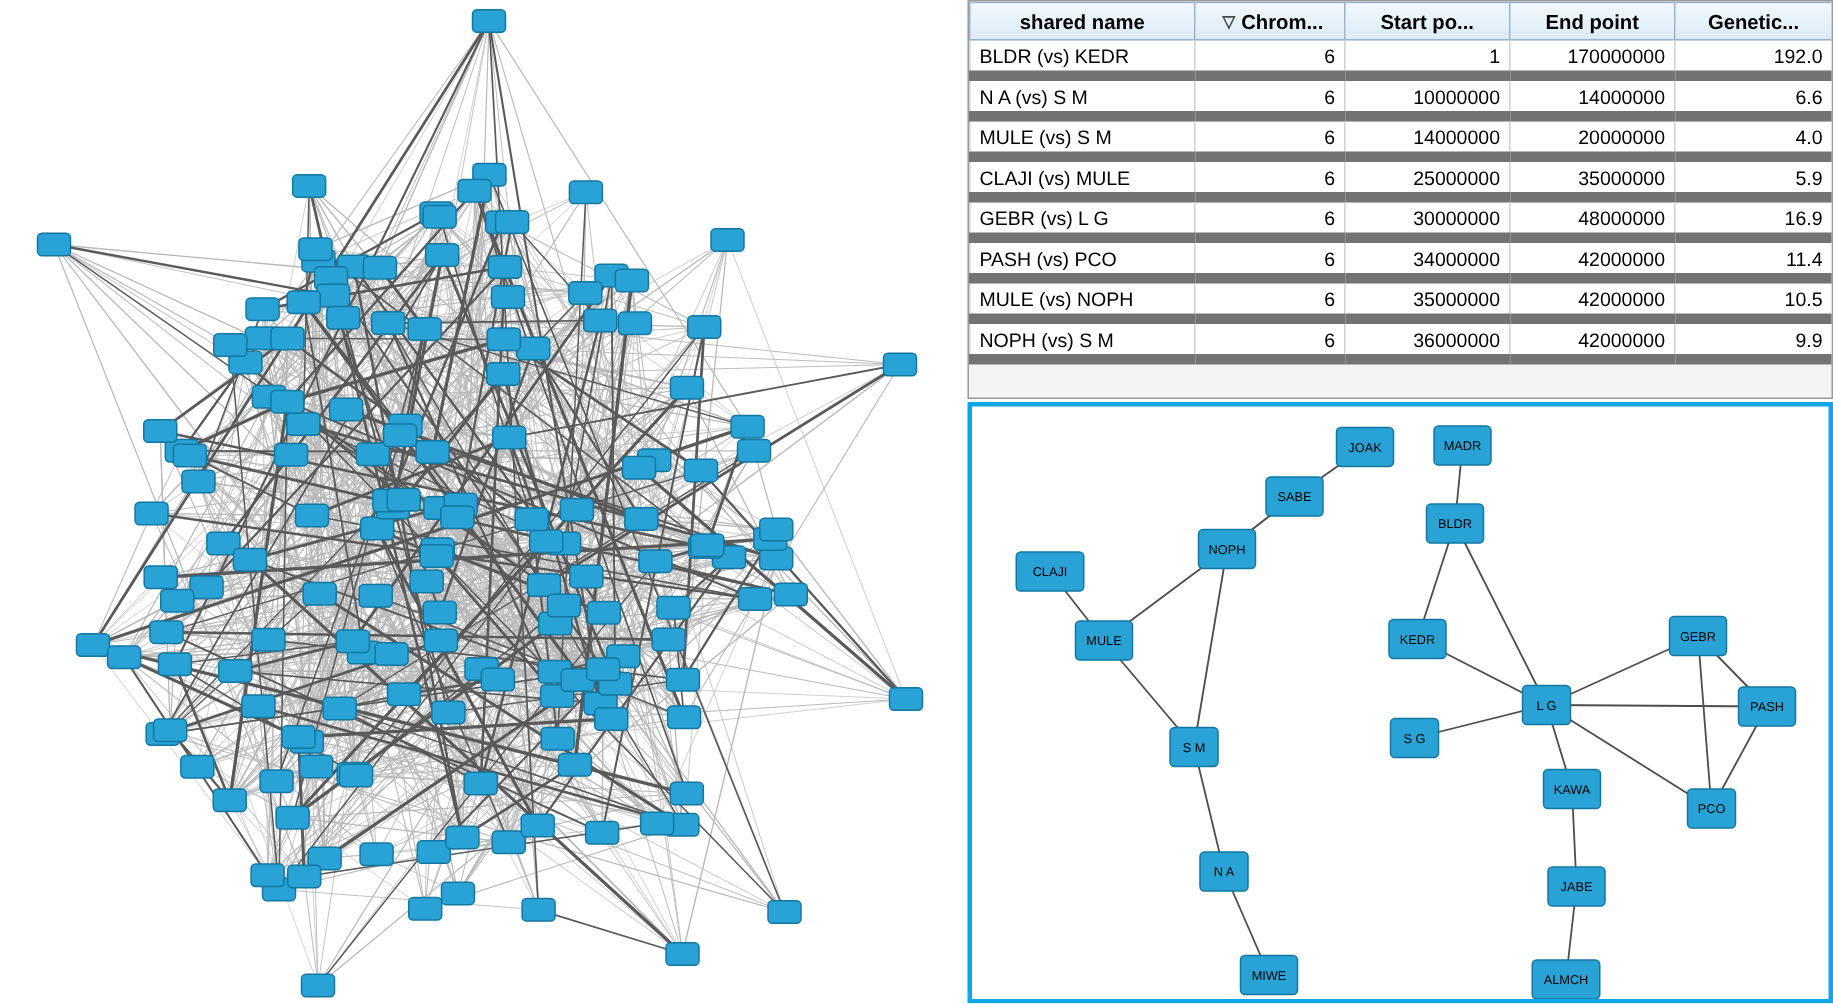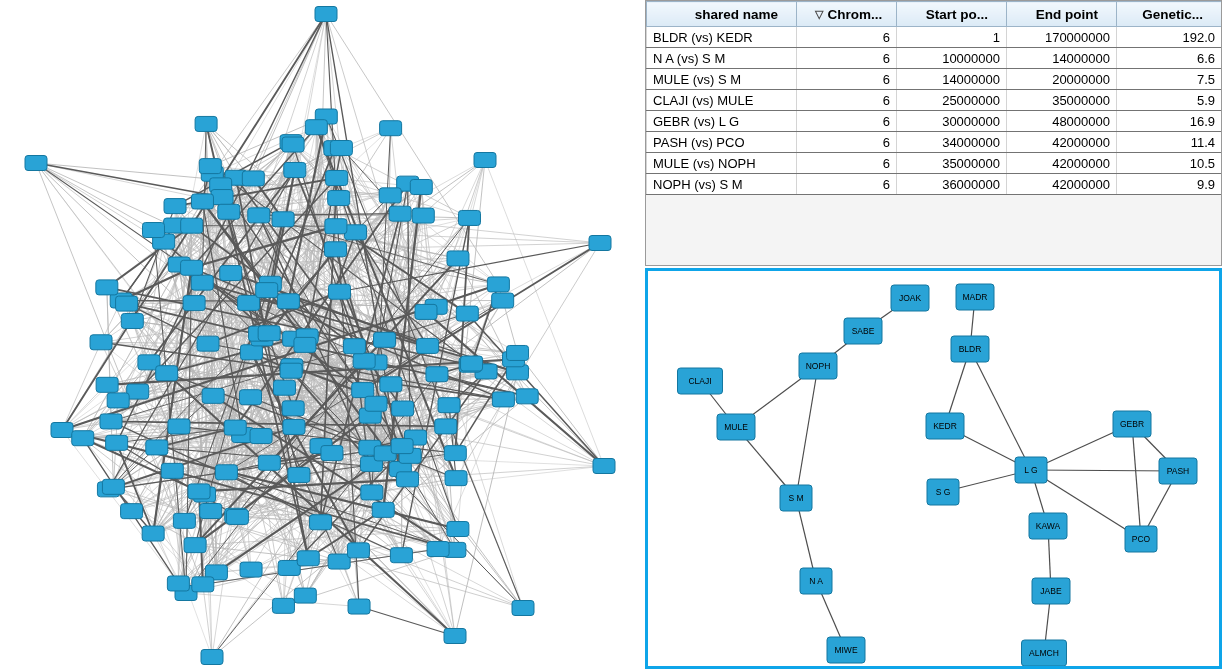--- a/index.html
+++ b/index.html
@@ -57,28 +57,28 @@
     color: #000;
   }
   table.data-table th {
     background: linear-gradient(to bottom, #f2f8fd 0%, #dbeaf6 100%);
     border: 1px solid #9cb4c8;
     border-left: none;
     height: 24px;
     font-weight: bold;
     font-size: 13.5px;
     padding: 0 18px;
-    text-align: right;
+    text-align: center;
     white-space: nowrap;
     overflow: hidden;
   }
   table.data-table th.first-col { border-left: 1px solid #9cb4c8; }
   table.data-table td {
     background: #ffffff;
-    border-bottom: 1px solid #737373;
+    border-bottom: 7px solid #737373;
     border-right: 1px solid #d4d4d4;
     height: 20px;
     padding: 0 6px;
     white-space: nowrap;
     overflow: hidden;
     font-size: 13px;
   }
   table.data-table td.first-col { border-left: 1px solid #d4d4d4; }
   td.num { text-align: right; }
   td.txt { text-align: left; }
@@ -1682,21 +1682,21 @@
               <td class="num">6</td>
               <td class="num">10000000</td>
               <td class="num">14000000</td>
               <td class="num">6.6</td>
             </tr>
             <tr>
               <td class="first-col txt">MULE (vs) S M</td>
               <td class="num">6</td>
               <td class="num">14000000</td>
               <td class="num">20000000</td>
-              <td class="num">7.5</td>
+              <td class="num">4.0</td>
             </tr>
             <tr>
               <td class="first-col txt">CLAJI (vs) MULE</td>
               <td class="num">6</td>
               <td class="num">25000000</td>
               <td class="num">35000000</td>
               <td class="num">5.9</td>
             </tr>
             <tr>
               <td class="first-col txt">GEBR (vs) L G</td>

